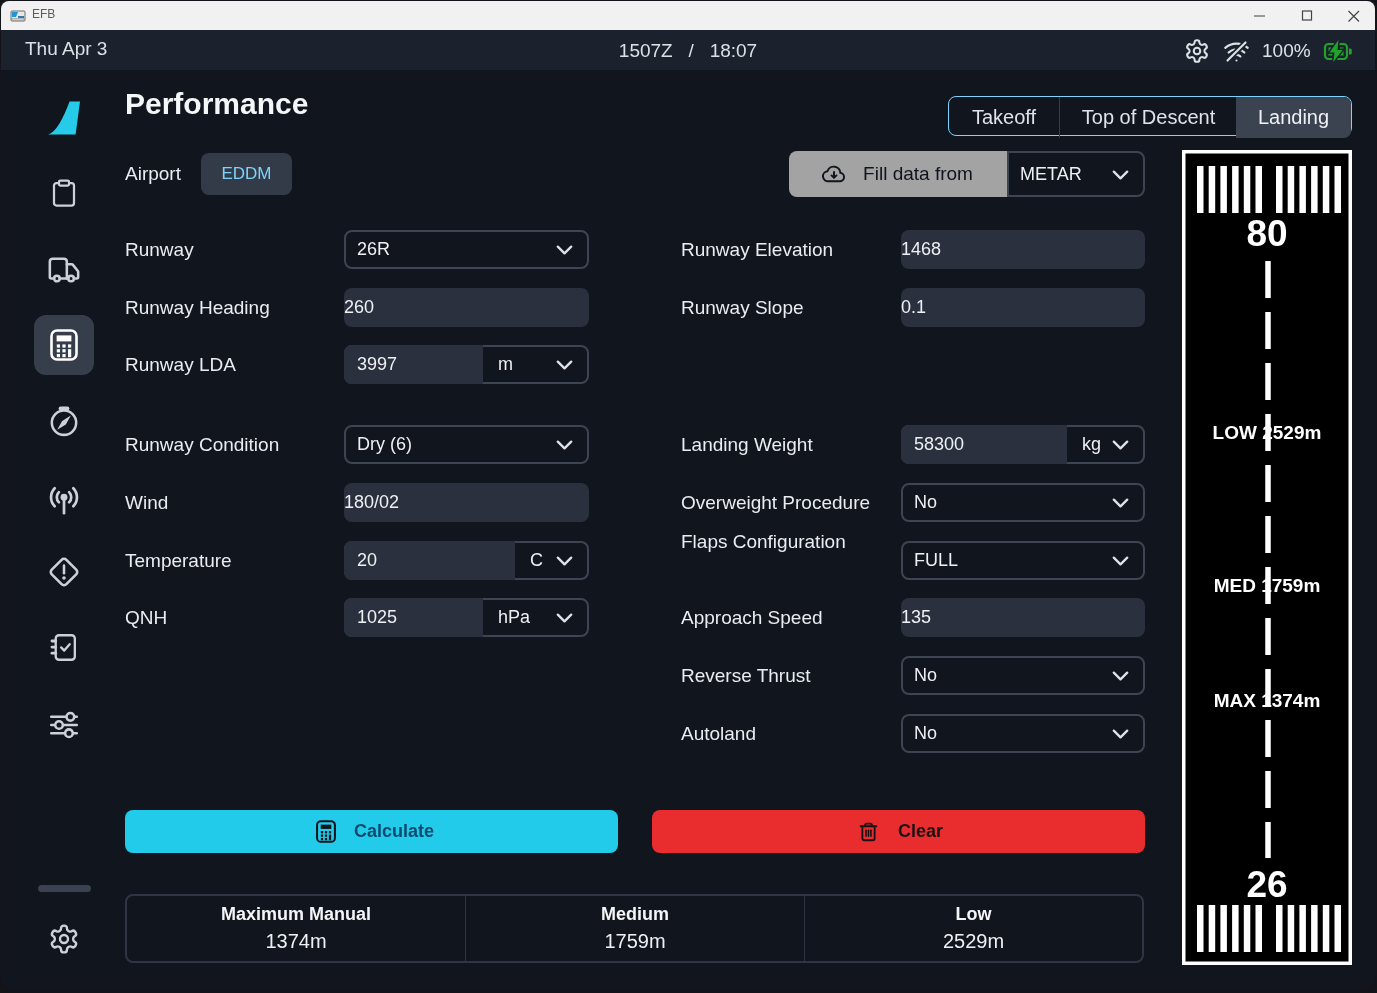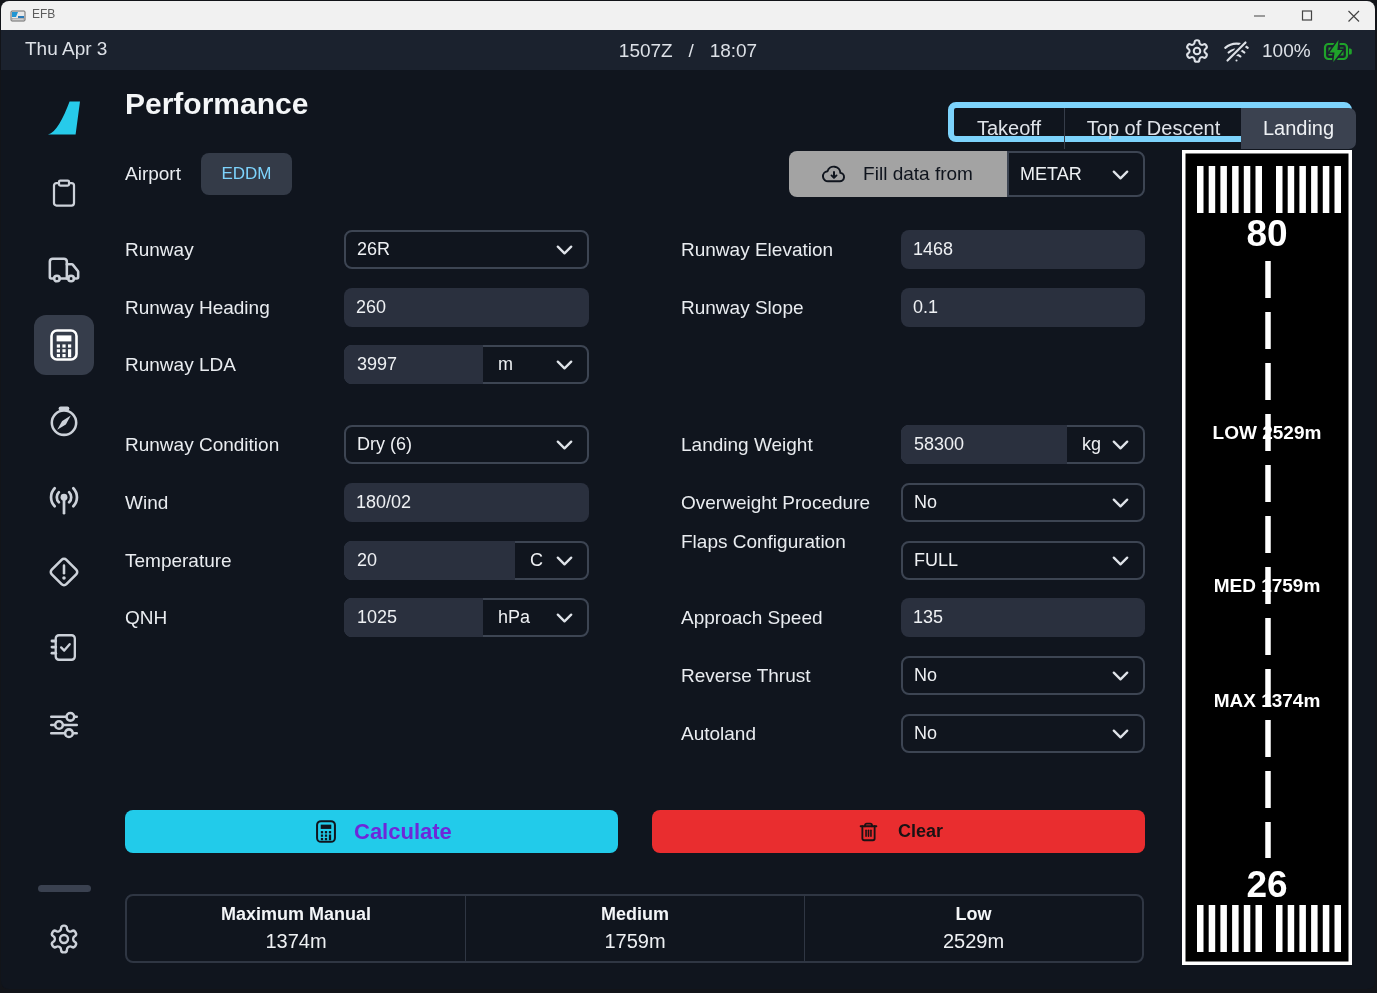--- a/index.html
+++ b/index.html
@@ -8,21 +8,21 @@
   #win { position:absolute; left:1px; top:1px; width:1374px; height:988px; border-radius:8px; overflow:hidden; background:#10151e; }
   #titlebar { position:absolute; left:0; top:0; width:100%; height:29px; background:#f1f1f1; }
   #tb-title { position:absolute; left:31px; top:6px; font-size:12px; color:#5c5c5c; }
   #statusbar { position:absolute; left:0; top:29px; width:100%; height:40px; background:#1b222e; color:#dde1e7; }
   #sb-date { position:absolute; left:24px; top:8px; font-size:19px; }
   #sb-time { position:absolute; left:0; width:100%; top:10px; font-size:19px; text-align:center; }
   #app { position:absolute; left:0; top:69px; width:100%; height:919px; background:#10151e; }
   .icn { position:absolute; }
   .label { position:absolute; font-size:19px; color:#e9ecf0; line-height:39px; height:39px; }
   .field { position:absolute; width:245px; height:39px; border-radius:8px; font-size:18px; color:#eef0f3; }
-  .inp { background:#2a303e; line-height:39px; padding-left:12px; }
+  .inp { background:#2a303e; line-height:39px; }
   .dd  { border:2px solid #3d4553; line-height:35px; padding-left:11px; }
   .combo { border:2px solid #3d4553; }
   .combo .cfill { position:absolute; left:-2px; top:-2px; height:39px; background:#2a303e; border-radius:8px 0 0 8px; line-height:39px; padding-left:13px; }
   .combo .cunit { position:absolute; top:0; height:35px; line-height:35px; }
   .chev { position:absolute; top:15px; right:14px; }
   .dd .chev, .combo .chev { top:13px; }
   .result-cell { position:absolute; top:0; height:100%; text-align:center; }
   .rc-t { font-size:18px; font-weight:bold; color:#f3f5f7; margin-top:8px; }
   .rc-v { font-size:20px; color:#eef0f3; margin-top:5px; }
 </style>
@@ -149,21 +149,21 @@
 
     <div style="position:absolute;left:37px;top:815px;width:53px;height:7px;border-radius:4px;background:#3a4150;"></div>
 
     <svg class="icn" style="left:47px;top:853px" width="32" height="32" viewBox="0 0 24 24" fill="none" stroke="#ccd1d9" stroke-width="1.8" stroke-linecap="round" stroke-linejoin="round">
       <path d="M12.22 2h-.44a2 2 0 0 0-2 2v.18a2 2 0 0 1-1 1.73l-.43.25a2 2 0 0 1-2 0l-.15-.08a2 2 0 0 0-2.73.73l-.22.38a2 2 0 0 0 .73 2.73l.15.1a2 2 0 0 1 1 1.72v.51a2 2 0 0 1-1 1.74l-.15.09a2 2 0 0 0-.73 2.73l.22.38a2 2 0 0 0 2.73.73l.15-.08a2 2 0 0 1 2 0l.43.25a2 2 0 0 1 1 1.73V20a2 2 0 0 0 2 2h.44a2 2 0 0 0 2-2v-.18a2 2 0 0 1 1-1.73l.43-.25a2 2 0 0 1 2 0l.15.08a2 2 0 0 0 2.73-.73l.22-.39a2 2 0 0 0-.73-2.73l-.15-.08a2 2 0 0 1-1-1.74v-.5a2 2 0 0 1 1-1.74l.15-.09a2 2 0 0 0 .73-2.73l-.22-.38a2 2 0 0 0-2.73-.73l-.15.08a2 2 0 0 1-2 0l-.43-.25a2 2 0 0 1-1-1.73V4a2 2 0 0 0-2-2z"></path>
       <circle cx="12" cy="12" r="3"></circle>
     </svg>
 
     <div style="position:absolute;left:124px;top:17px;font-size:30px;font-weight:bold;color:#f4f6f8;">Performance</div>
 
-    <div style="position:absolute;left:947px;top:32px;width:404px;height:40px;border:6px solid #7dd3fc;border-radius:8px;">
+    <div style="position:absolute;left:947px;top:26px;width:404px;height:40px;border:1px solid #7dd3fc;border-radius:8px;">
       <div style="position:absolute;left:0;top:0;width:111px;height:41px;line-height:41px;text-align:center;font-size:20px;color:#dfe3e9;border-right:1px solid #363d4a;">Takeoff</div>
       <div style="position:absolute;left:112px;top:0;width:175px;height:41px;line-height:41px;text-align:center;font-size:20px;color:#dfe3e9;">Top of Descent</div>
       <div style="position:absolute;left:287px;top:0;width:115px;height:41px;line-height:41px;text-align:center;font-size:20px;color:#eef1f4;background:#3b4250;border-radius:0 7px 7px 0;">Landing</div>
     </div>
 
     <div class="label" style="left:124px;top:84px;">Airport</div>
     <div style="position:absolute;left:200px;top:83px;width:91px;height:42px;background:#343b48;border-radius:8px;text-align:center;line-height:42px;font-size:17px;color:#7dd3fc;">EDDM</div>
 
     <div style="position:absolute;left:788px;top:81px;width:218px;height:46px;background:#a3a3a3;border-radius:8px 0 0 8px;">
       <svg style="position:absolute;left:32px;top:11px" width="26" height="26" viewBox="0 0 24 24" fill="none" stroke="#10151e" stroke-width="1.8" stroke-linecap="round" stroke-linejoin="round">
@@ -267,21 +267,21 @@
         <rect x="6.6" y="6.4" width="14.8" height="6" fill="#10151e"></rect>
         <rect x="6.8" y="15.4" width="3.2" height="3.2" fill="#10151e"></rect>
         <rect x="12.4" y="15.4" width="3.2" height="3.2" fill="#10151e"></rect>
         <rect x="18" y="15.4" width="3.2" height="3.2" fill="#10151e"></rect>
         <rect x="6.8" y="20.2" width="3.2" height="3.2" fill="#10151e"></rect>
         <rect x="12.4" y="20.2" width="3.2" height="3.2" fill="#10151e"></rect>
         <rect x="6.8" y="25" width="3.2" height="3.2" fill="#10151e"></rect>
         <rect x="12.4" y="25" width="3.2" height="3.2" fill="#10151e"></rect>
         <rect x="18" y="20.2" width="3.2" height="8" fill="#10151e"></rect>
       </svg>
-      <div style="position:absolute;left:229px;top:0;line-height:43px;font-size:22px;font-weight:bold;color:#6d28d9;">Calculate</div>
+      <div style="position:absolute;left:229px;top:0;line-height:43px;font-size:18px;font-weight:bold;color:#0c4a6e;">Calculate</div>
     </div>
     <div style="position:absolute;left:651px;top:740px;width:493px;height:43px;background:#e92d2f;border-radius:8px;">
       <svg style="position:absolute;left:206px;top:10px" width="21" height="23" viewBox="0 0 24 24" fill="none" stroke="#1a1214" stroke-width="2.1" stroke-linecap="round" stroke-linejoin="round">
         <path d="M3 6h18"></path>
         <path d="M19 6v14a2 2 0 0 1-2 2H7a2 2 0 0 1-2-2V6"></path>
         <path d="M8 6V5a2 2 0 0 1 2-2h4a2 2 0 0 1 2 2v1"></path>
         <line x1="9.2" y1="10.5" x2="9.2" y2="17.5" stroke-width="1.8"></line>
         <line x1="12" y1="10.5" x2="12" y2="17.5" stroke-width="1.8"></line>
         <line x1="14.8" y1="10.5" x2="14.8" y2="17.5" stroke-width="1.8"></line>
       </svg>

